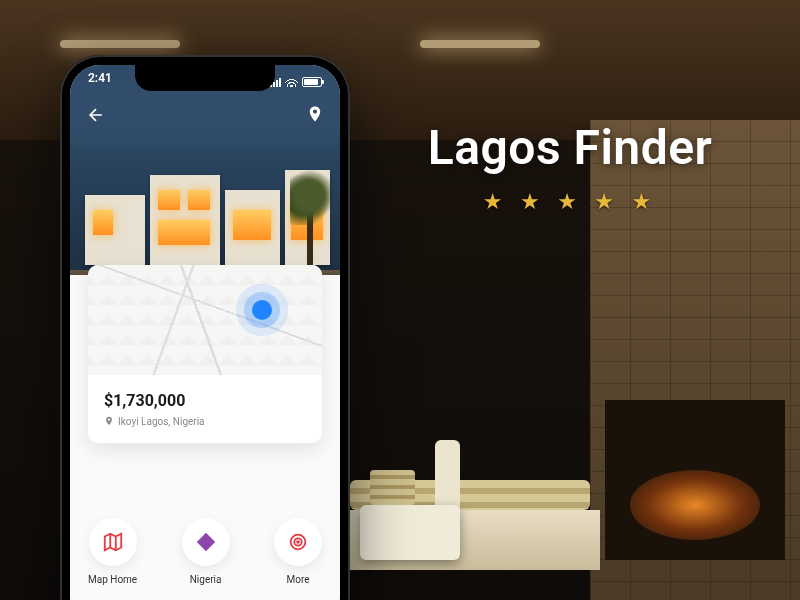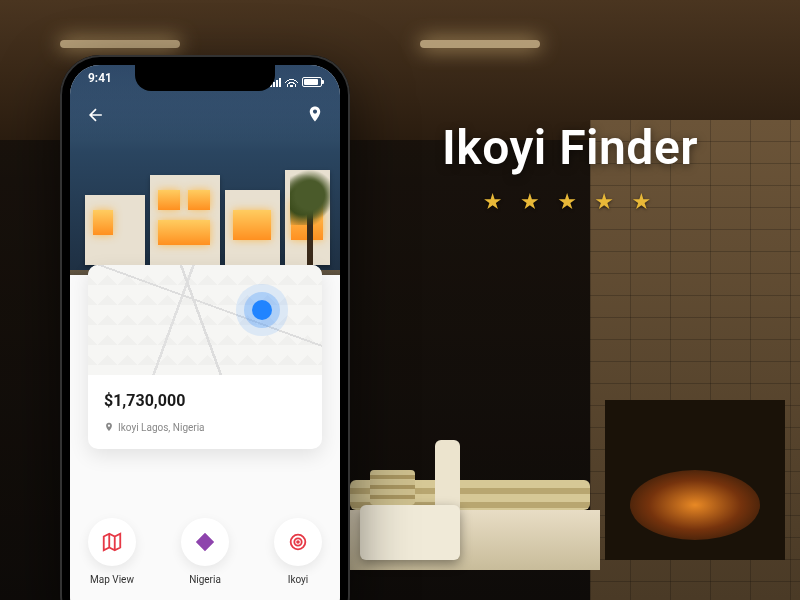--- a/index.html
+++ b/index.html
@@ -97,21 +97,21 @@
   linear-gradient(-45deg,#f0f0ee 25%,transparent 25%),
   #f6f6f4;
   background-size:20px 20px;
   position:relative;}
 .map-lines{position:absolute;inset:0;background-image:
   linear-gradient(70deg,transparent 48%,#ddd 48%,#ddd 49%,transparent 49%),
   linear-gradient(20deg,transparent 58%,#ddd 58%,#ddd 59%,transparent 59%),
   linear-gradient(110deg,transparent 38%,#e0e0e0 38%,#e0e0e0 39%,transparent 39%);}
 .map-dot{position:absolute;top:35px;right:50px;width:20px;height:20px;background:#2184ff;border-radius:50%;box-shadow:0 0 0 8px rgba(33,132,255,0.25),0 0 0 16px rgba(33,132,255,0.12);}
 .card-info{padding:16px;}
-.price{font-size:16px;font-weight:700;color:#1a1a1a;margin-bottom:12px;}
+.price{font-size:16px;font-weight:700;color:#1a1a1a;margin-bottom:6px;}
 .loc-row{display:flex;align-items:flex-start;gap:4px;font-size:10px;color:#888;}
 .loc-row svg{width:10px;height:10px;}
 
 
 .features{position:absolute;bottom:40px;left:18px;right:18px;display:flex;justify-content:space-between;}
 .feat{display:flex;flex-direction:column;align-items:center;gap:8px;}
 .feat-circle{width:48px;height:48px;background:#fff;border-radius:50%;box-shadow:0 4px 12px rgba(0,0,0,0.08);display:flex;align-items:center;justify-content:center;}
 .feat-circle svg{width:22px;height:22px;}
 .feat-label{font-size:10px;color:#333;}
 
@@ -129,30 +129,30 @@
     <div class="cushions"></div>
   </div>
   <div class="chair">
     <div class="chair-back"></div>
       <div class="chair-seat"></div>
       <div class="chair-pillow"></div>
   </div>
 </div>
 
 <div class="title-block">
-  <div class="title-line">Ikoyi Finder</div>
+  <div class="title-line">Lagos Finder</div>
   <div class="stars">★ ★ ★ ★ ★</div>
 </div>
 
 <div class="phone">
   <div class="screen">
     <div class="notch"></div>
 
     <div class="statusbar">
-      <span>9:41</span>
+      <span>2:41</span>
       <div class="status-right">
         <div class="sig-bars">
             <i></i>
             <i></i>
             <i></i>
             <i></i>
           </div>
         <div class="wifi"></div>
         <div class="batt"></div>
       </div>
@@ -209,40 +209,40 @@
       </div>
 
       <div class="features">
 
         <div class="feat">
           <div class="feat-circle">
             <svg viewBox="0 0 24 24" fill="none" stroke="#e63946" stroke-width="2">
                 <path d="M9 3L3 6v15l6-3 6 3 6-3V3l-6 3-6-3zM9 3v15M15 6v15"></path>
               </svg>
           </div>
-          <span class="feat-label">Map View</span>
+          <span class="feat-label">Map Home</span>
         </div>
 
         <div class="feat">
           <div class="feat-circle">
             <svg viewBox="0 0 24 24" fill="#8e44ad">
                 <path d="M12 2l10 10-10 10L2 12 12 2zm1 7v3h3l-4 4-4-4h3V9h2z"></path>
               </svg>
           </div>
           <span class="feat-label">Nigeria</span>
         </div>
 
 
         <div class="feat">
           <div class="feat-circle">
             <svg viewBox="0 0 24 24" fill="none" stroke="#e63946" stroke-width="2">
                 <circle cx="12" cy="12" r="8"></circle>
                 <circle cx="12" cy="12" r="4"></circle>
                 <circle cx="12" cy="12" r="1" fill="#e63946"></circle>
               </svg>
           </div>
-          <span class="feat-label">Ikoyi</span>
+          <span class="feat-label">More</span>
         </div>
 
       </div>
     </div>
   </div>
 </div>
 
 </body></html>

